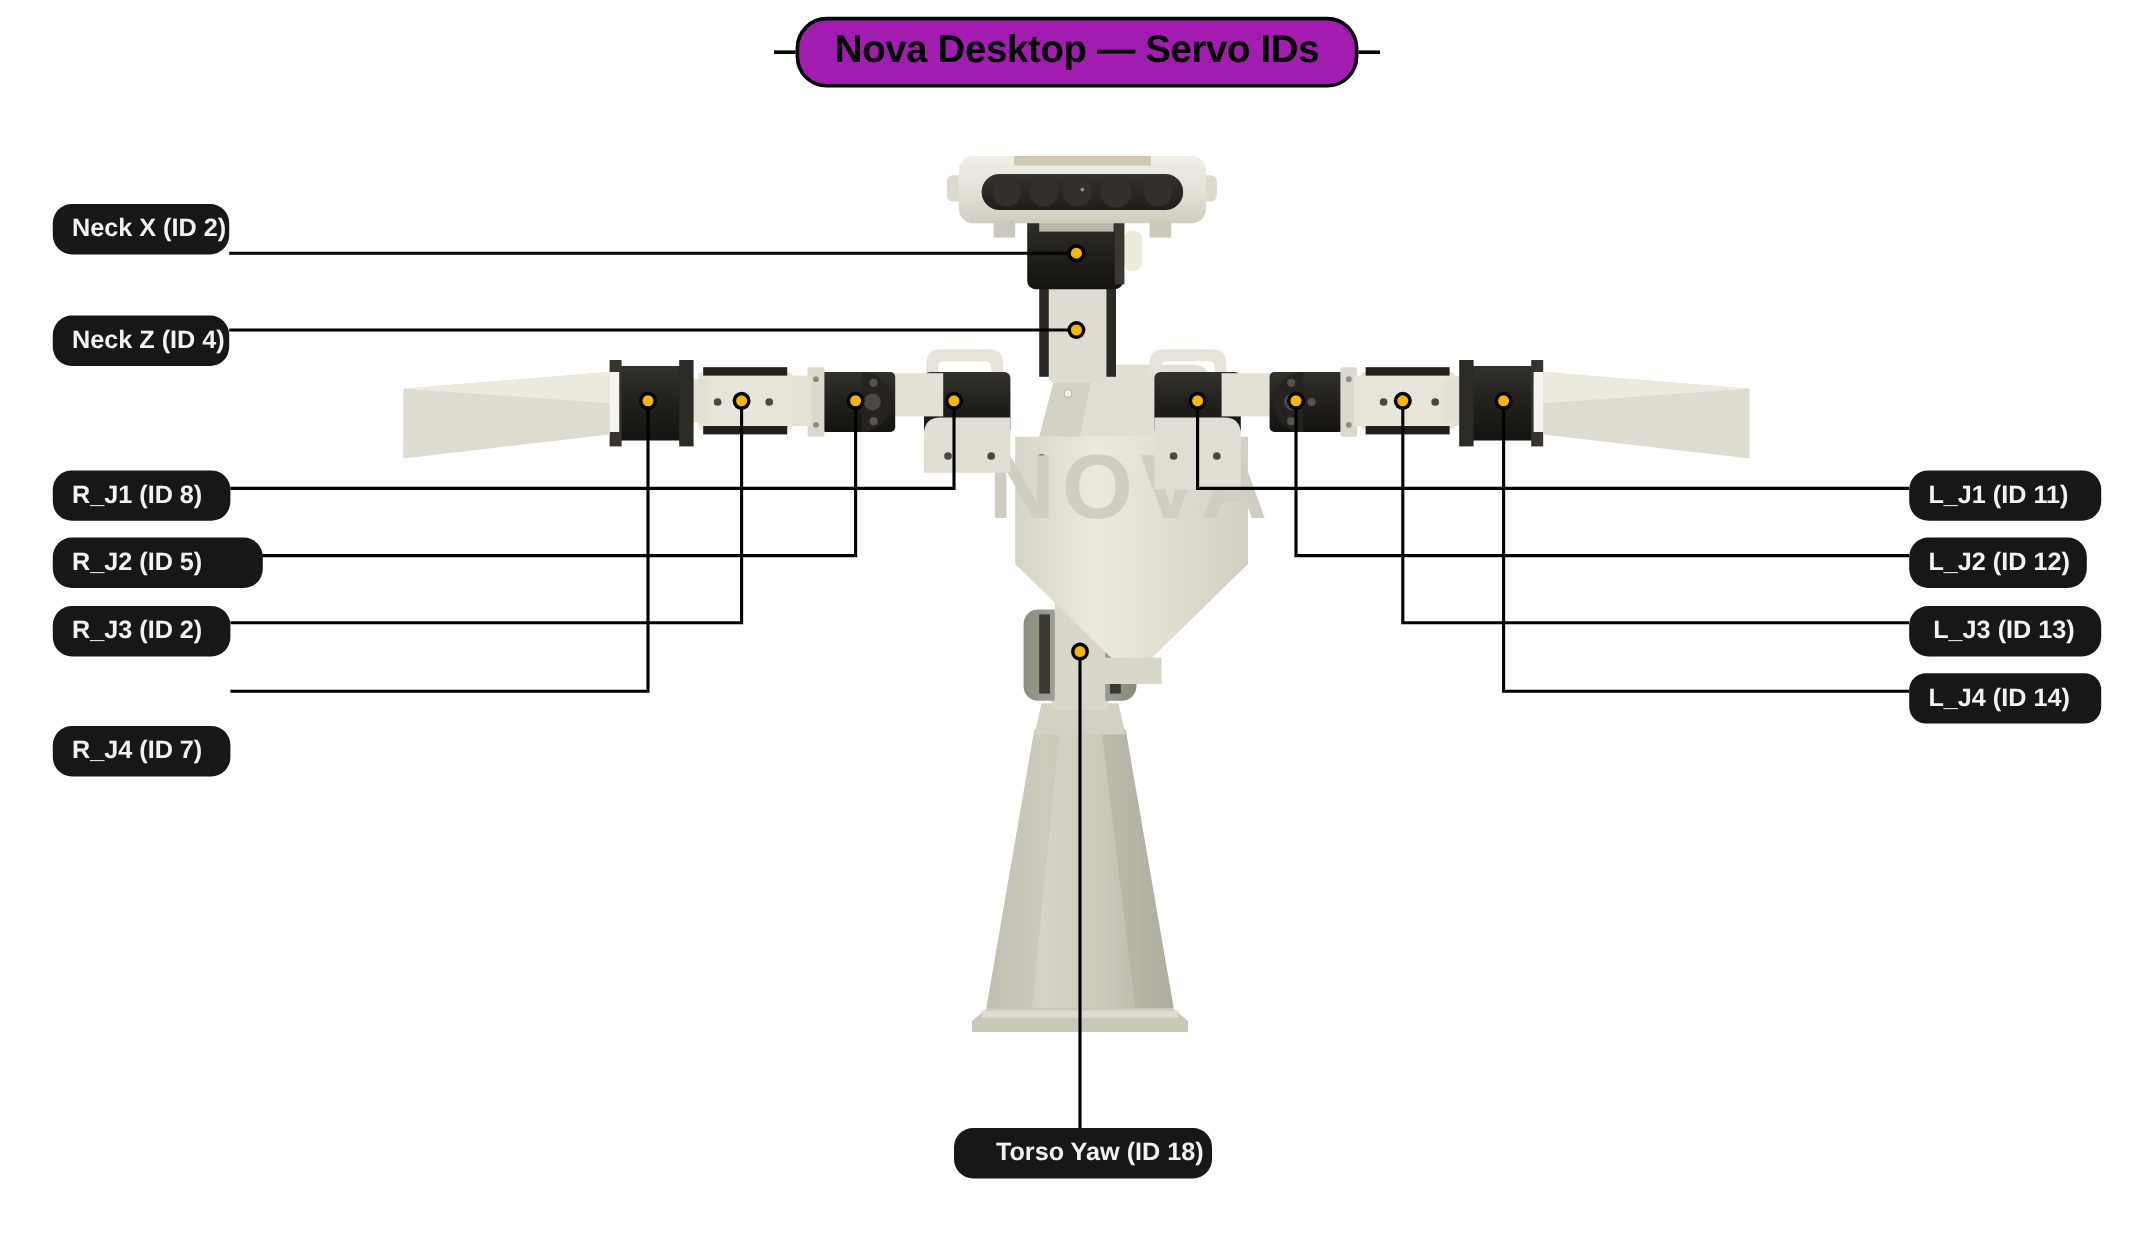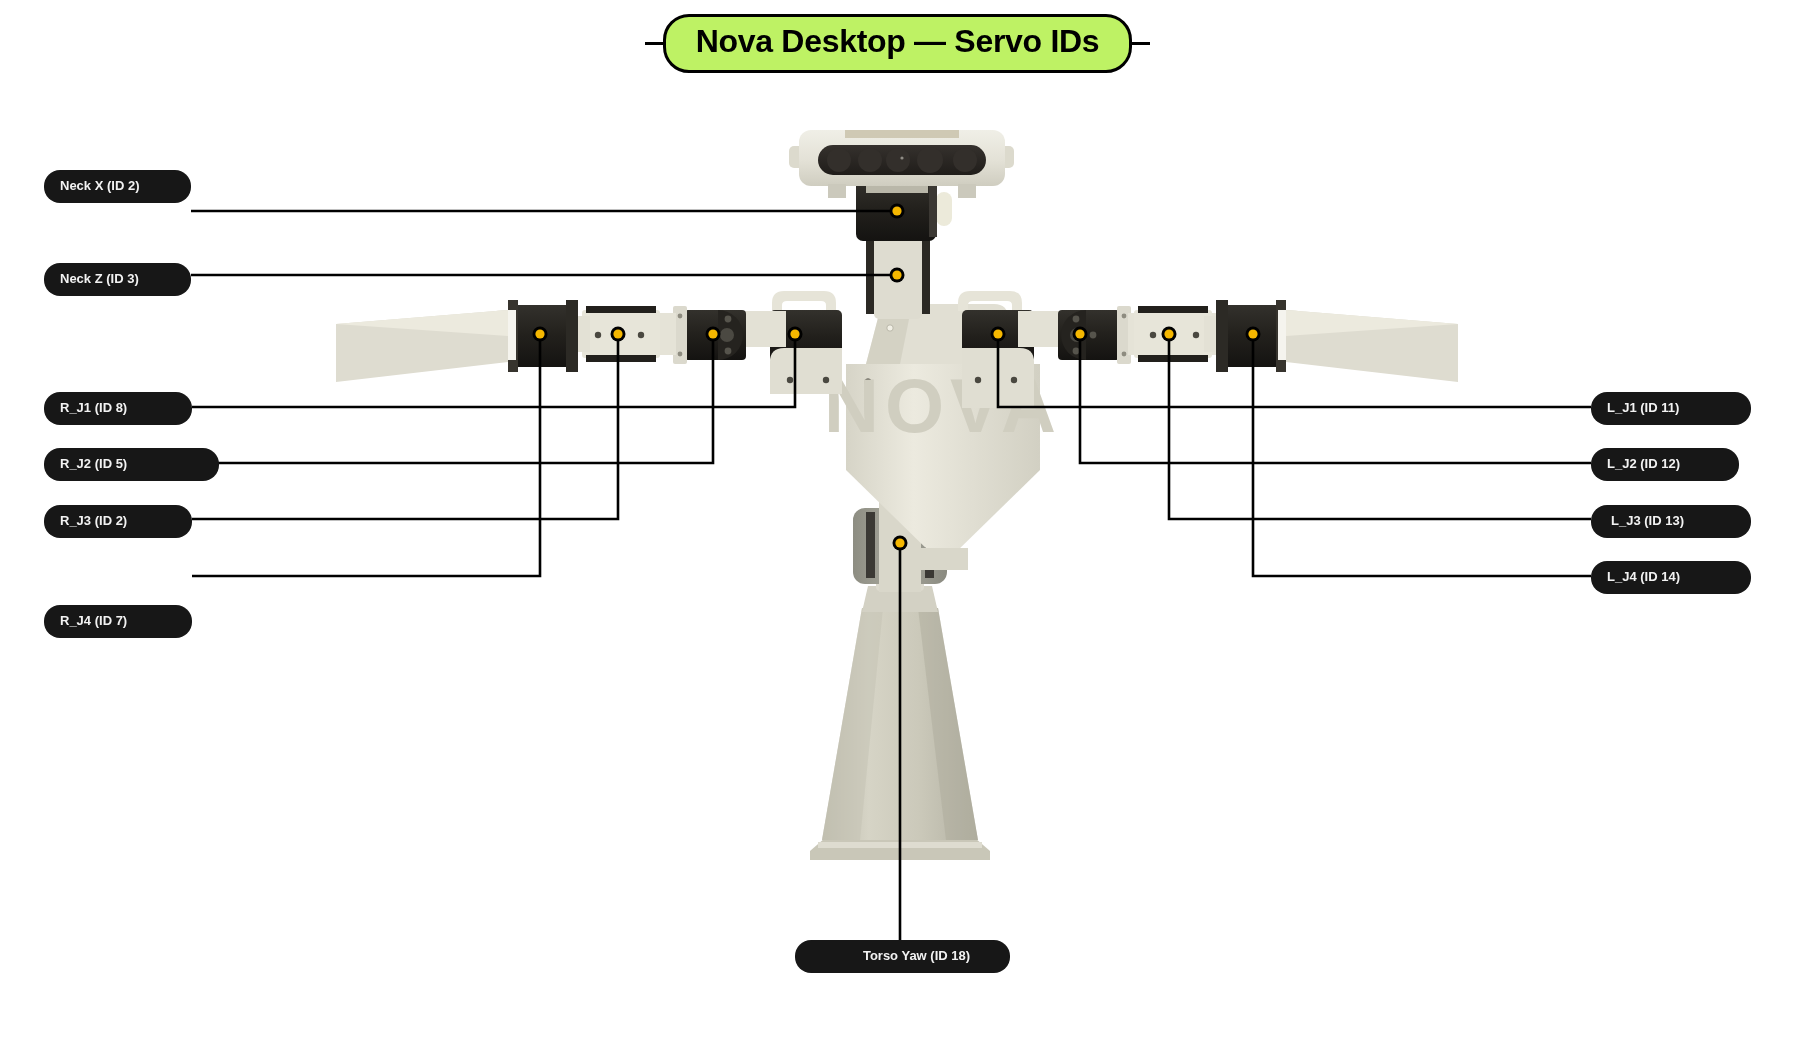--- a/index.html
+++ b/index.html
@@ -15,31 +15,31 @@
   .title-wrap{
     position:absolute;left:0;right:0;top:14px;
     display:flex;align-items:center;justify-content:center;
     pointer-events:none;
   }
   .title-tick{
     width:18px;height:0;border-top:3px solid #000;
   }
   .title-box{
     border:3px solid #000;border-radius:26px;
-    padding:7px 30px 11px 30px;background:#bef264;
+    padding:7px 30px 11px 30px;background:#a21caf;
     font-size:32px;font-weight:bold;letter-spacing:-0.3px;
     color:#000;white-space:nowrap;line-height:1.1;
   }
 
   
   .pill{
     position:absolute;
     background:#171717;color:#f2f2f2;
     border-radius:16px;
-    font-size:13px;font-weight:bold;
+    font-size:21px;font-weight:bold;
     padding:9px 16px 10px 16px;
     white-space:nowrap;line-height:1.1;
     box-sizing:border-box;
     display:flex;align-items:center;
   }
   .pill.left{text-align:left;}
   .pill.right{text-align:center;}
 
   
   svg.layer{position:absolute;left:0;top:0;width:1795px;height:1042px;overflow:visible;}
@@ -288,27 +288,27 @@
       <circle class="dot-outer" cx="1253" cy="334" r="7.5"></circle>
       <circle class="dot-inner" cx="1253" cy="334" r="4.6"></circle>
       <circle class="dot-outer" cx="900" cy="543" r="7.5"></circle>
       <circle class="dot-inner" cx="900" cy="543" r="4.6"></circle>
     </g>
   </svg>
 
   <div style="position:absolute;inset:0;z-index:8;">
 
     <div class="pill left" style="left:44px;top:170px;width:147px;">Neck X  (ID 2)</div>
-    <div class="pill left" style="left:44px;top:263px;width:147px;">Neck Z  (ID 3)</div>
+    <div class="pill left" style="left:44px;top:263px;width:147px;">Neck Z  (ID 4)</div>
     <div class="pill left" style="left:44px;top:392px;width:148px;">R_J1  (ID 8)</div>
     <div class="pill left" style="left:44px;top:448px;width:175px;">R_J2  (ID 5)</div>
     <div class="pill left" style="left:44px;top:505px;width:148px;">R_J3  (ID 2)</div>
     <div class="pill left" style="left:44px;top:561px;width:148px;margin-top:44px;">R_J4  (ID 7)</div>
 
     <div class="pill right" style="left:1591px;top:392px;width:160px;">L_J1  (ID 11)</div>
     <div class="pill right" style="left:1591px;top:448px;width:148px;">L_J2  (ID 12)</div>
     <div class="pill right" style="left:1591px;top:505px;width:160px;padding-left:20px;">L_J3  (ID 13)</div>
-    <div class="pill right" style="left:1591px;top:561px;width:160px;">L_J4  (ID 14)</div>
+    <div class="pill right" style="left:1591px;top:561px;width:160px;border-radius:14px;">L_J4  (ID 14)</div>
 
     <div class="pill" style="left:795px;top:940px;width:215px;justify-content:center;padding-left:44px;">Torso Yaw  (ID 18)</div>
   </div>
 
 </div>
 
 </body></html>

